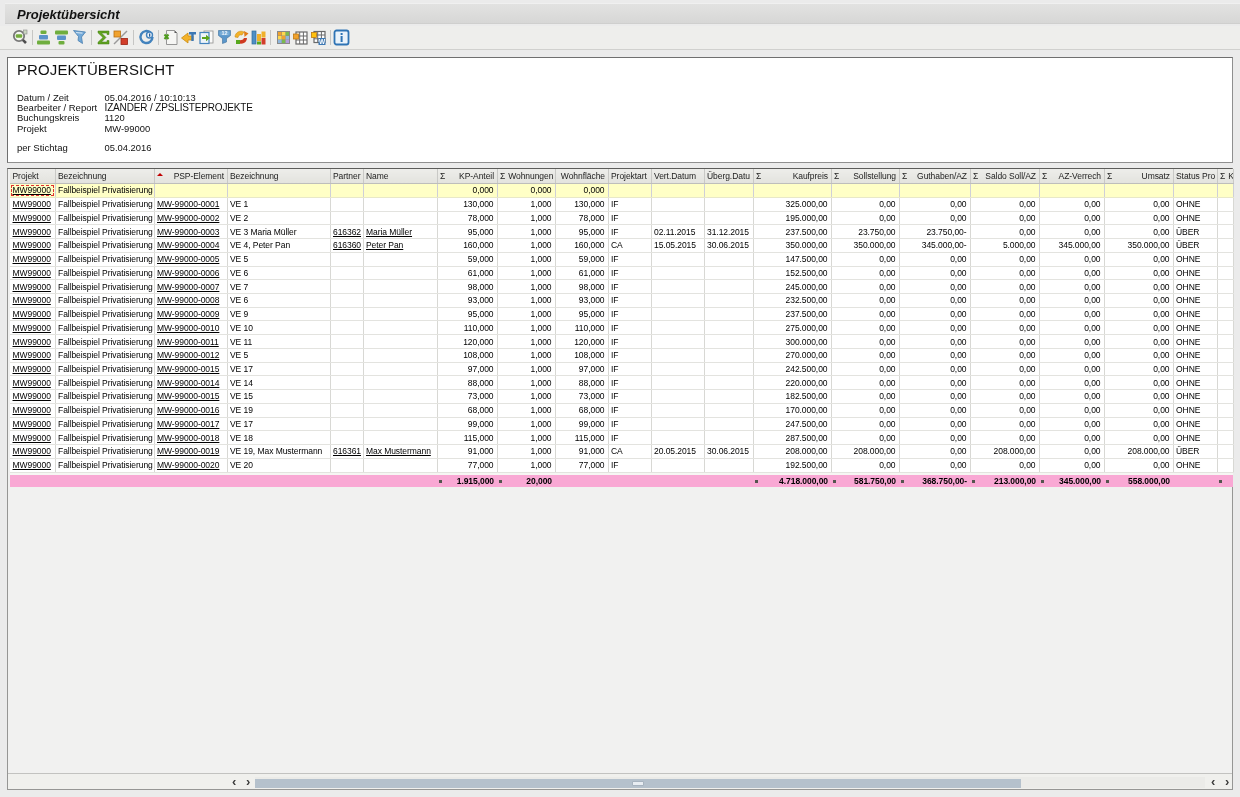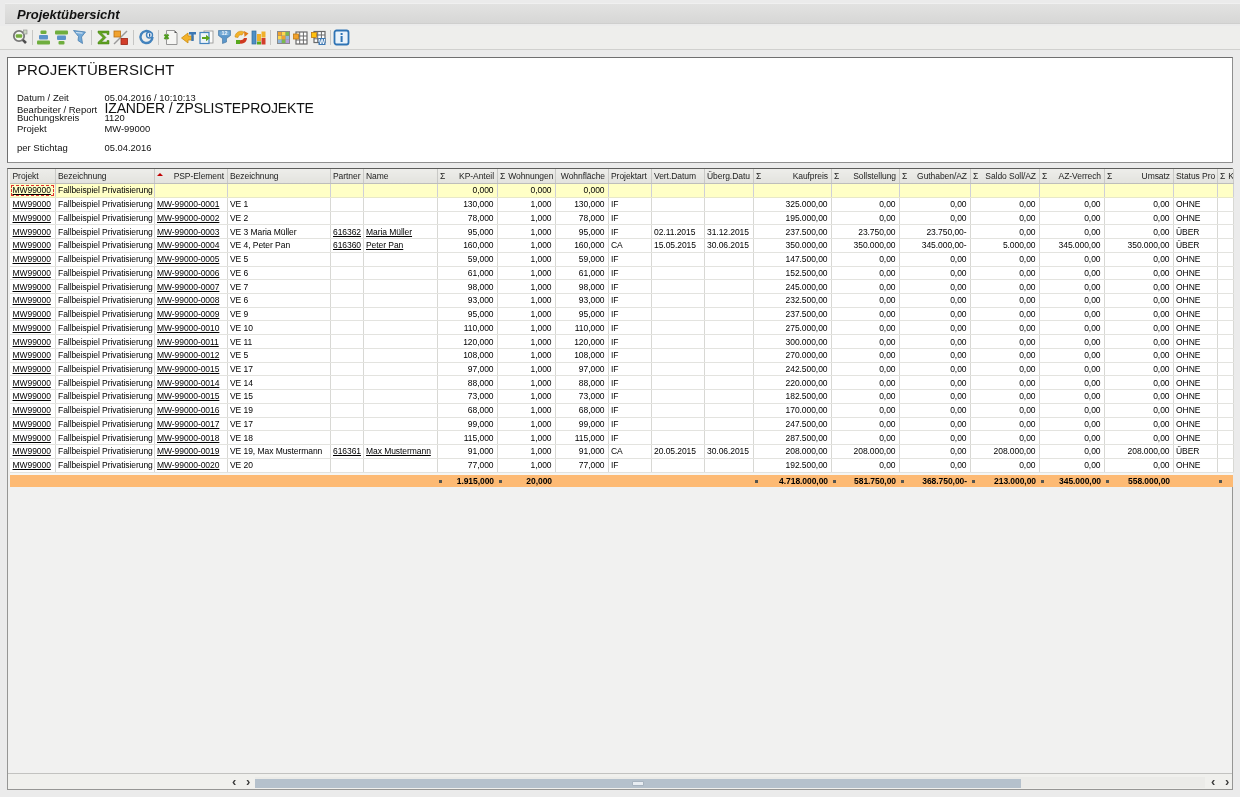--- a/index.html
+++ b/index.html
@@ -6,32 +6,32 @@
 .titlebar{position:absolute;left:5px;top:3px;width:1235px;height:21px;background:linear-gradient(#e2e2e1,#d7d7d6);border-top:1px solid #f0f0f0;border-bottom:1px solid #cfcfce;}
 .titlebar span{position:absolute;left:12px;top:3px;font-size:13px;font-weight:bold;font-style:italic;color:#111;}
 .toolbar{position:absolute;left:0;top:26px;width:1240px;height:24px;background:#eeeeec;border-bottom:1px solid #d0d0ce;}
 .tsep{position:absolute;top:4px;width:1px;height:15px;background:#c6c6c4;}
 .ico{position:absolute;top:3px;width:17px;height:17px;}
 .panel{position:absolute;left:7px;top:57px;width:1226px;height:106px;background:#fff;border:1px solid #8f8f8f;border-top-color:#6f6f6f;border-left-color:#6f6f6f;}
 .panel h1{position:absolute;left:9px;top:3px;font-size:15px;font-weight:normal;color:#111;letter-spacing:.1px;}
 .hline{position:absolute;left:9px;font-size:9.5px;line-height:10.35px;color:#111;white-space:nowrap;}
 .hline b{display:inline-block;min-width:87.5px;font-weight:normal;}
 .hline span{font-size:9.4px;}
-.hline span.n{font-size:14px;letter-spacing:-0.15px;}
+.hline span.n{font-size:10px;letter-spacing:-0.15px;}
 .grid{position:absolute;left:7px;top:168px;width:1226px;height:622px;background:#f1f1f0;border:1px solid #969694;border-top:1px solid #5c5c5a;}
 table{border-collapse:collapse;table-layout:fixed;position:absolute;left:2px;top:0;width:1223px;font-size:8.5px;letter-spacing:-0.06px;color:#000;}
 td,th{overflow:hidden;white-space:nowrap;padding:0 2.5px;font-weight:normal;}
 td.r{padding-right:3px;}
 thead th{height:14.6px;background:linear-gradient(#ededea,#e3e3de);border-right:1px solid #c9c9c6;border-bottom:1px solid #bebebb;text-align:left;color:#1c1c1c;}
 tbody td{height:13.74px;background:#fff;border-right:1px solid #d8d8d4;border-bottom:1px solid #e3e3df;}
 tr.y td{background:#ffffc6;border-right:1px solid #cfcfd8;border-bottom:1px solid #e8e8c8;}
 td.r,th.r{text-align:right;}
 u{}
 .sig{float:left;font-weight:normal;margin-right:3px;}
-tr.tot td{height:12.5px;background:#fdba74;border:0;font-weight:bold;position:relative;}
+tr.tot td{height:12.5px;background:#f9a8d4;border:0;font-weight:bold;position:relative;}
 tr.tot td.b::before{content:"";position:absolute;left:2px;top:5px;width:3px;height:3px;background:#55554f;}
 tr.gap td{height:2.8px;background:#f6f6f3;border:0;padding:0;}
 .cursor{outline:1px dashed #e03030;outline-offset:-2px;}
 .tri{position:absolute;width:0;height:0;border-left:3px solid transparent;border-right:3px solid transparent;border-bottom:3.8px solid #c00000;left:2px;top:4px;}
 .hsrow{position:absolute;left:0;top:604px;width:1224px;height:16px;border-top:1px solid #c2c2c0;background:#f0f0ed;}
 .track{position:absolute;left:247px;top:3px;width:950px;height:11px;background:#ebebe8;}
 .thumb{position:absolute;left:0;top:2px;width:766px;height:9px;background:#b5c1cc;}
 .grip{position:absolute;left:378px;top:5px;width:10px;height:3px;background:#e8edf2;box-shadow:0 0 0 .5px #9aa6b1;}
 .arr{position:absolute;top:0;font-size:13px;font-weight:bold;color:#3a3a3a;line-height:15px;}
 </style></head><body>

